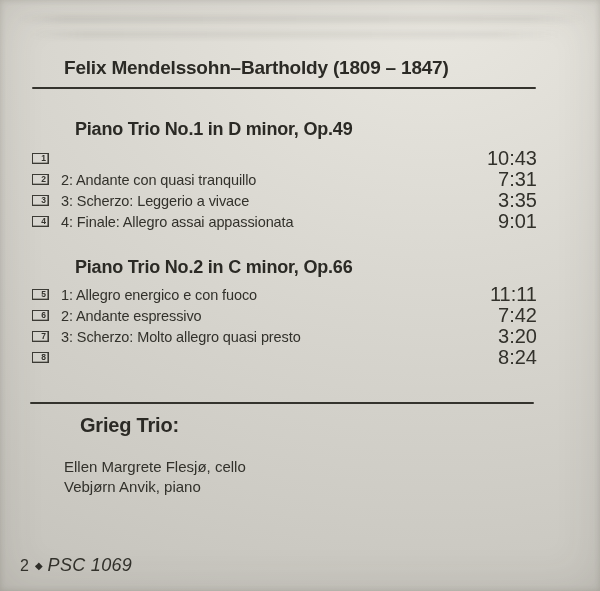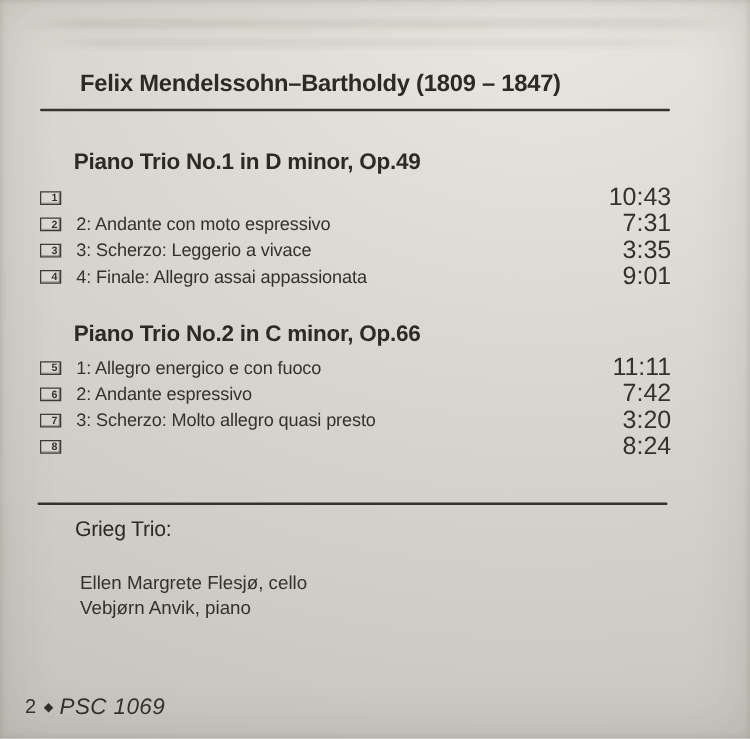--- a/index.html
+++ b/index.html
@@ -24,21 +24,21 @@
 
   .title {
     position:absolute; left:64px; top:57px;
     font-size:19px; font-weight:bold; letter-spacing:-0.2px; color:#2b2a25;
   }
   .rule { position:absolute; height:2px; background:#34332d; border-radius:1px; }
   .rule.r1 { left:32px; width:504px; top:87px; }
   .rule.r2 { left:30px; width:504px; top:402px; }
 
   .work-heading {
-    position:absolute; left:59px;
+    position:absolute; left:75px;
     font-size:18px; font-weight:bold; letter-spacing:-0.2px; color:#2b2a25;
   }
   .wh1 { top:119px; }
   .wh2 { top:257px; }
 
   .track-row {
     position:absolute; left:32px; width:505px; height:17px;
     display:flex; align-items:center;
   }
   .t1 { top:150px; } .t2 { top:171px; } .t3 { top:192px; } .t4 { top:213px; }
@@ -56,22 +56,22 @@
   .track-title {
     margin-left:12px; font-size:14.5px; letter-spacing:-0.1px; color:#32312b;
     white-space:nowrap;
   }
   .track-time {
     margin-left:auto; font-size:20px; color:#32312b;
     font-variant-numeric:tabular-nums;
   }
 
   .performers-heading {
-    position:absolute; left:60px; top:414px;
-    font-size:17px; font-weight:normal; letter-spacing:-0.2px; color:#2b2a25;
+    position:absolute; left:80px; top:414px;
+    font-size:20px; font-weight:bold; letter-spacing:-0.2px; color:#2b2a25;
   }
   .member { position:absolute; left:64px; font-size:15px; color:#32312b; }
   .m1 { top:438px; } .m2 { top:458px; } .m3 { top:478px; }
 
   .footer {
     position:absolute; left:20px; top:555px;
     display:flex; align-items:center; color:#32312b;
   }
   .page-number { font-size:16px; }
   .diamond { font-size:10px; margin:0 5px 0 6px; color:#2f2e29; }
@@ -89,21 +89,21 @@
   <div class="rule r1"></div>
 
   <div class="work-heading wh1">Piano Trio No.1 in D minor, Op.49</div>
 
   <div class="track-row t1">
     <span class="track-box">1</span>
     <span class="track-time">10:43</span>
   </div>
   <div class="track-row t2">
     <span class="track-box">2</span>
-    <span class="track-title">2: Andante con moto espressivo</span>
+    <span class="track-title">2: Andante con quasi tranquillo</span>
     <span class="track-time">7:31</span>
   </div>
   <div class="track-row t3">
     <span class="track-box">3</span>
     <span class="track-title">3: Scherzo: Leggerio a vivace</span>
     <span class="track-time">3:35</span>
   </div>
   <div class="track-row t4">
     <span class="track-box">4</span>
     <span class="track-title">4: Finale: Allegro assai appassionata</span>

